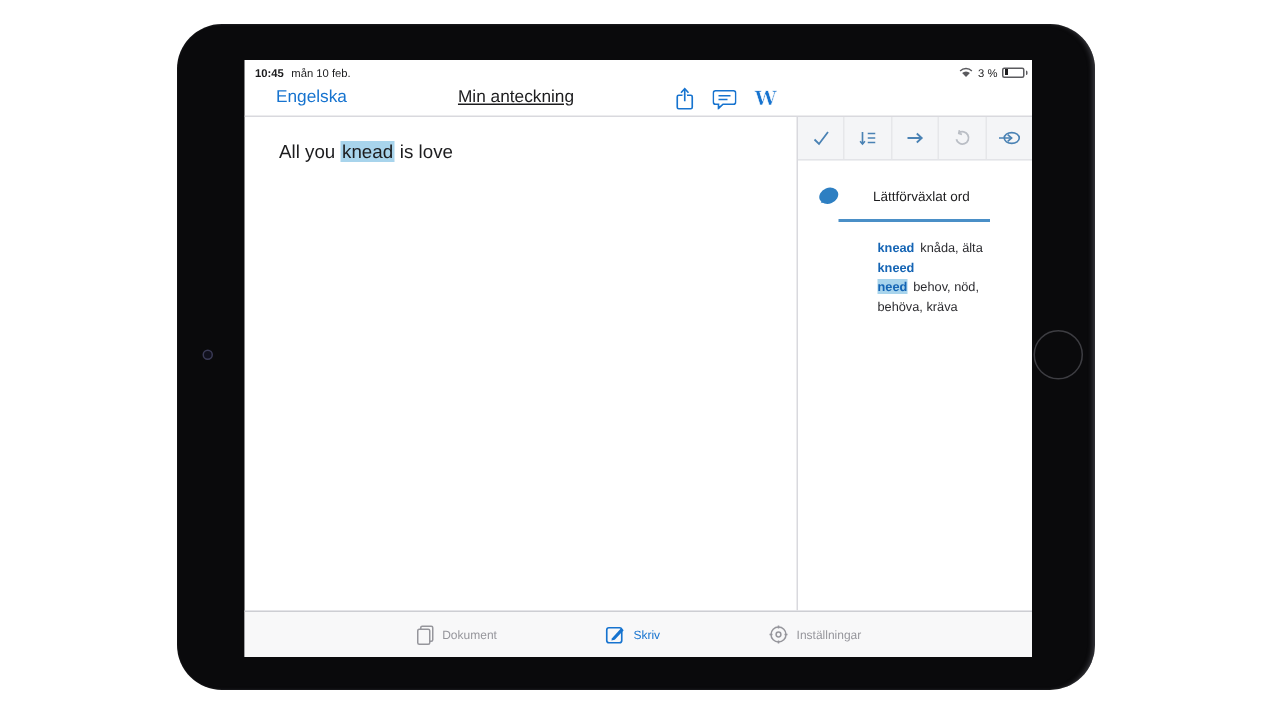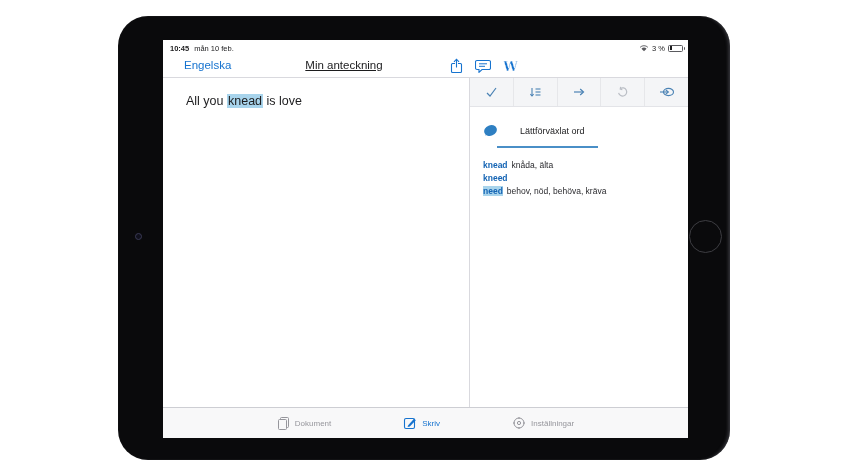--- a/index.html
+++ b/index.html
@@ -36,32 +36,32 @@
   .nav-back { position:absolute; left:21px; top:5px; font-size:11.5px; color:var(--accent); cursor:default; }
   .nav-title { position:absolute; left:0; top:5px; width:362px; text-align:center;
                font-size:11.5px; color:#1c1c1e;text-decoration:underline; }
   .nav-icons { position:absolute; left:284px; top:3px; display:flex; gap:9px; align-items:center; }
   .nav-icons .nicon { width:18px; height:18px; display:flex; align-items:center; justify-content:center; }
   .w-logo { font-size:13px; color:var(--accent); font-weight:bold; letter-spacing:-1px;
             font-family:"DejaVu Serif", serif; -webkit-text-stroke:.4px #fff; }
 
   
   .content { flex:1 1 auto; display:flex; min-height:0; }
-  .editor { width:307px; border-right:1px solid #d9d9de; padding:16px 0 0 23px;
+  .editor { width:369px; border-right:1px solid #d9d9de; padding:16px 0 0 23px;
             font-size:12.5px; color:#1c1c1e; }
   .hl-word { background:var(--hl); padding:0 1px; }
 
   .panel { flex:1; display:flex; flex-direction:column; min-width:0; }
   .panel-toolbar { display:flex; height:29px; background:#f4f5f7; border-bottom:1px solid #e3e4e8; flex:0 0 auto; }
   .tb-btn { flex:1; display:flex; align-items:center; justify-content:center; border-right:1px solid #e6e7ea; }
   .tb-btn:last-child { border-right:none; }
   .panel-body { padding:17px 8px 0 13px; }
   .section-header { display:flex; align-items:center; gap:22px; font-size:9px; color:#1c1c1e; }
   .section-underline { margin:9px 0 0 14px; width:101px; height:1.5px; background:#4a8fc7; }
-  .entries { margin-top:11px; font-size:8.5px; line-height:13px; }
+  .entries { margin-top:11px; font-size:8.5px; line-height:13px;margin-left:40px; }
   .entry-word { color:#1464b4; font-weight:bold; }
   .entry-word.hl { background:var(--hl); }
   .entry-trans { color:#2a2a2e; margin-left:4px; font-weight:normal; }
 
   
   .tab-bar { height:31px; flex:0 0 auto; border-top:1px solid #cdced3; background:#f8f8f9;
              display:flex; align-items:center; justify-content:center; gap:72px; }
   .tab { display:flex; align-items:center; gap:5px; font-size:8px; color:#96969c; }
   .tab.active { color:var(--accent); }
 </style>

